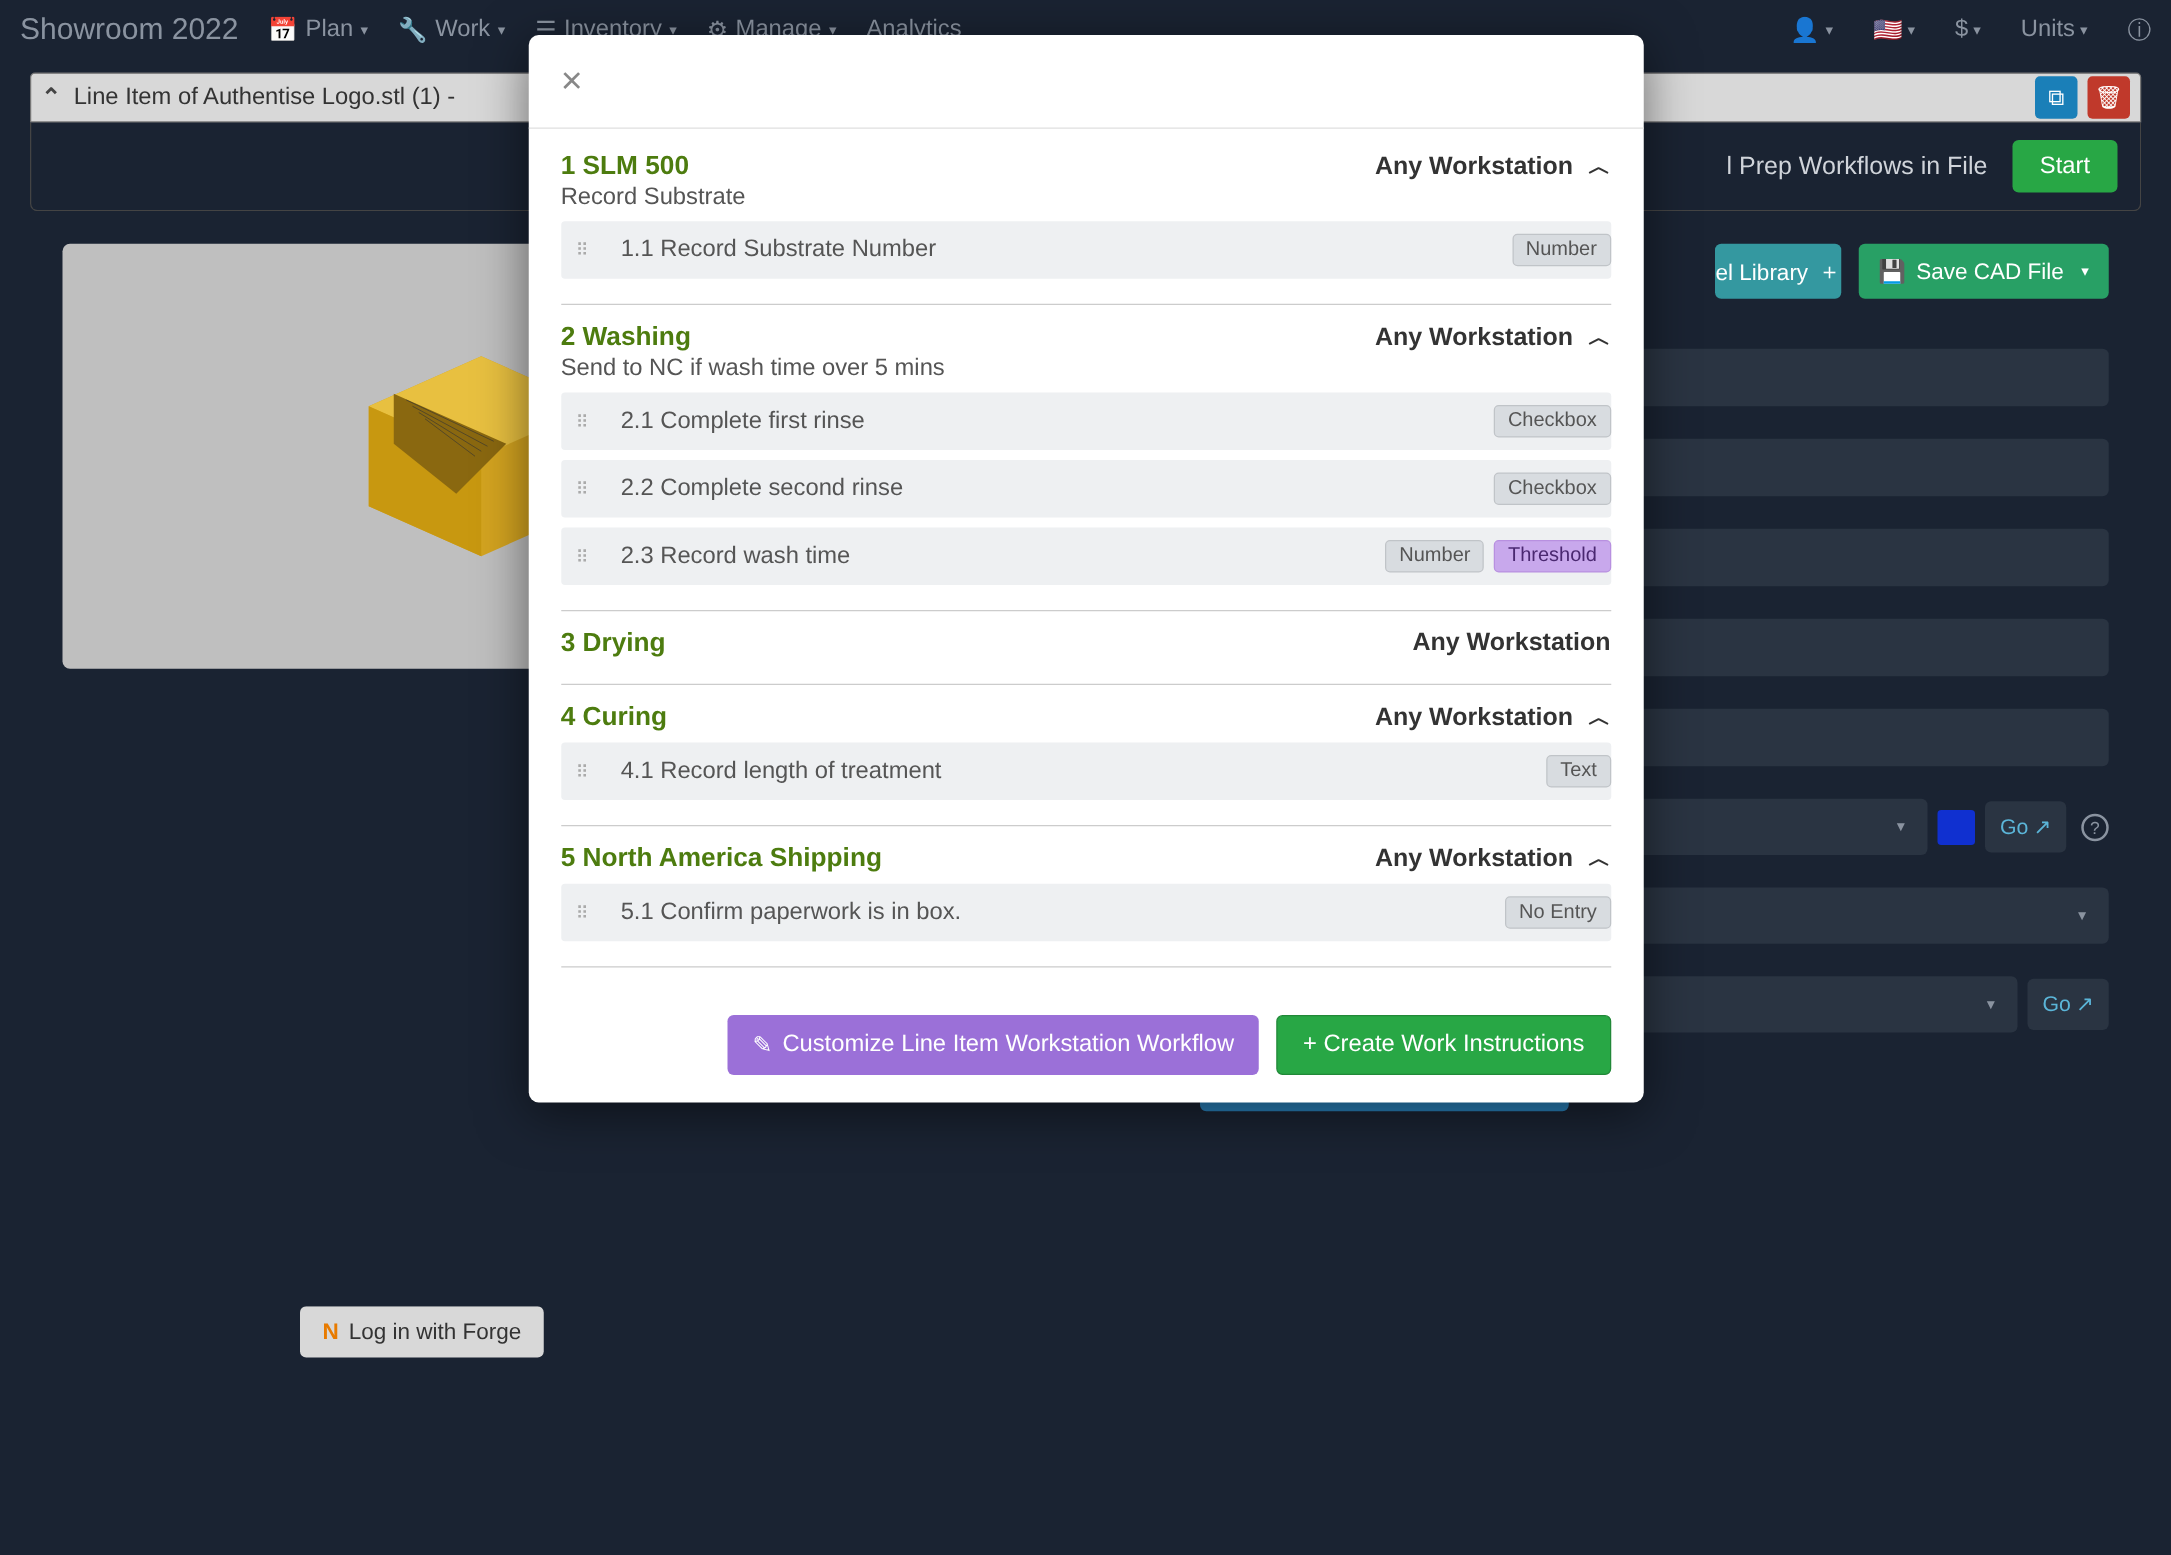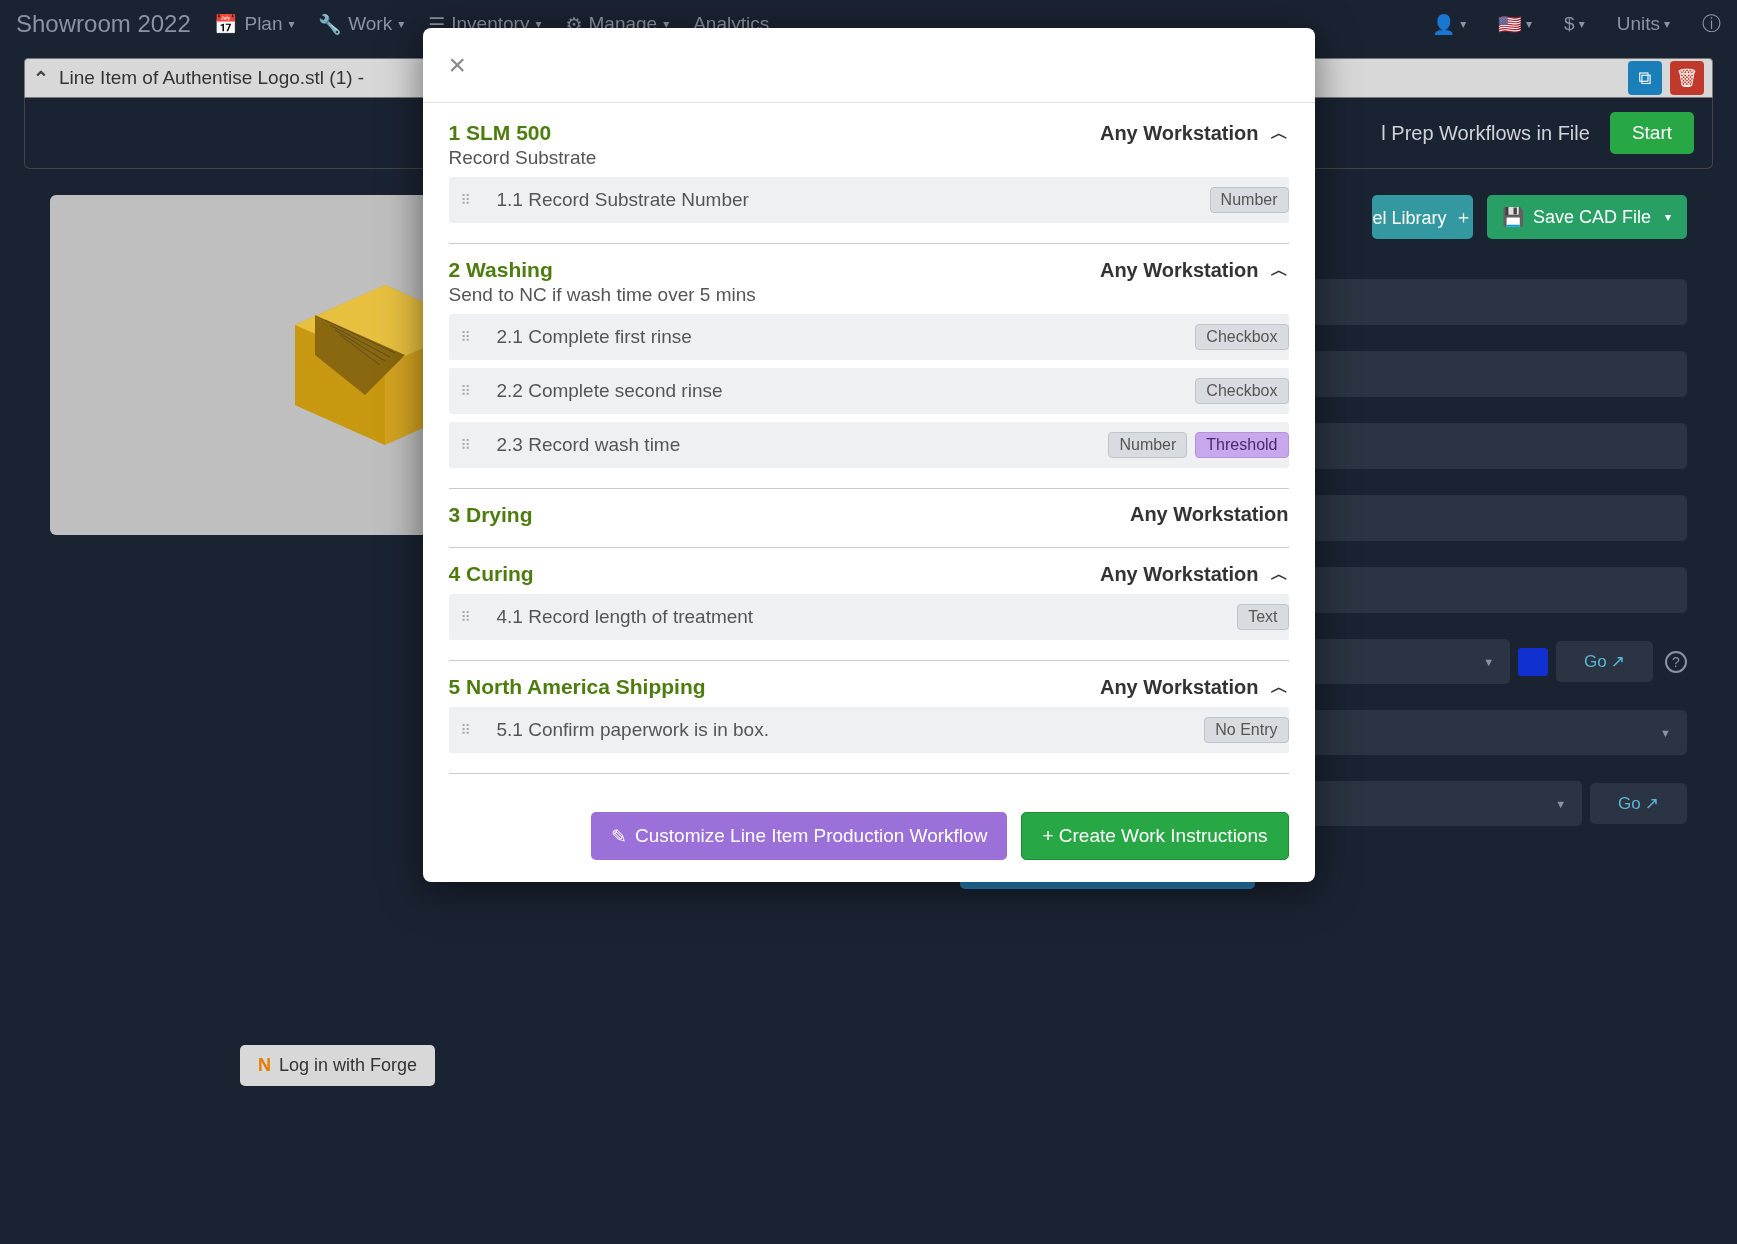--- a/index.html
+++ b/index.html
@@ -45,21 +45,21 @@
 .right-btns { display: flex; gap: 14px; justify-content: flex-end; margin-bottom: 40px; }
 .btn-teal { background: #3498a0; color: #fff; padding: 10px 0; border-radius: 5px; font-size: 18px; display: inline-flex; align-items: flex-end; gap: 8px; cursor: pointer; }
 .btn-green2 { background: #28a065; color: #fff; padding: 10px 16px; border-radius: 5px; font-size: 18px; display: inline-flex; align-items: center; gap: 8px; cursor: pointer; }
 .caret-down { font-size: 12px; margin-left: 6px; }
 
 .form-row { display: flex; margin-bottom: 26px; align-items: center; }
 .form-label { width: 210px; color: #d0d4da; font-size: 20px; font-weight: 500; line-height: 1.3; }
 .form-input { flex: 1; background: #2a3442; border: none; border-radius: 5px; padding: 12px 16px; color: #d0d4da; font-size: 18px; display: flex; align-items: center; justify-content: space-between; }
 .form-input.select::after { content: '▼'; font-size: 11px; color: #8a93a0; }
 
-.go-link { background: #2a3442; color: #5bb5d8; padding: 10px 28px; border-radius: 5px; font-size: 17px; margin-left: 8px; cursor: pointer; display: inline-flex; align-items: center; gap: 4px; }
+.go-link { background: #2a3442; color: #5bb5d8; padding: 10px 12px; border-radius: 5px; font-size: 17px; margin-left: 8px; cursor: pointer; display: inline-flex; align-items: center; gap: 4px; }
 .swatch { width: 30px; height: 28px; background: #1030d0; border-radius: 3px; margin-left: 8px; }
 .qhelp { margin-left: 12px; color: #8a93a0; width: 22px; height: 22px; border: 2px solid #8a93a0; border-radius: 50%; display: flex; align-items: center; justify-content: center; font-size: 14px; }
 
 .wi-btn { background: #2980b9; color: #fff; padding: 8px 14px; border-radius: 5px; font-size: 17px; display: inline-flex; align-items: center; gap: 6px; cursor: pointer; }
 
 
 .modal-backdrop { position: fixed; top: 0; left: 0; right: 0; bottom: 0; display: flex; align-items: flex-start; justify-content: center; padding-top: 28px; }
 .modal { background: #fff; border-radius: 8px; width: 892px; max-height: 1180px; box-shadow: 0 8px 40px rgba(0,0,0,0.5); }
 .modal-header { padding: 20px 26px; display: flex; justify-content: space-between; align-items: center; border-bottom: 1px solid #e0e0e0; }
 .modal-title { font-size: 24px; color: #555; }
@@ -380,18 +380,18 @@
             <div class="tags">
               <span class="tag">No Entry</span>
             </div>
           </div>
         </div>
         <hr class="step-hr">
       </div>
     <div class="modal-footer">
       <span class="btn-purple">
           <span>✎</span>
-          <span>Customize Line Item Production Workflow</span>
+          <span>Customize Line Item Workstation Workflow</span>
         </span>
       <span class="btn-green" style="position:relative;">+ Create Work Instructions</span>
     </div>
   </div>
 </div>
 
 </body></html>

